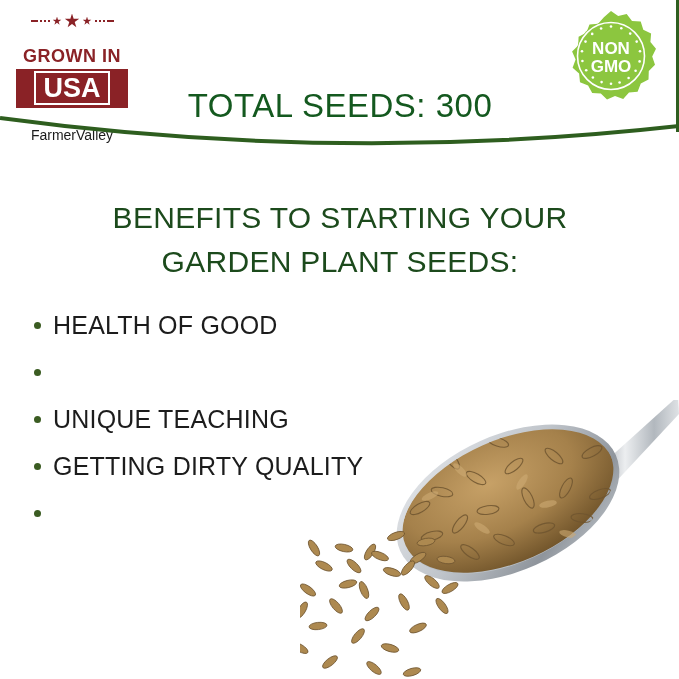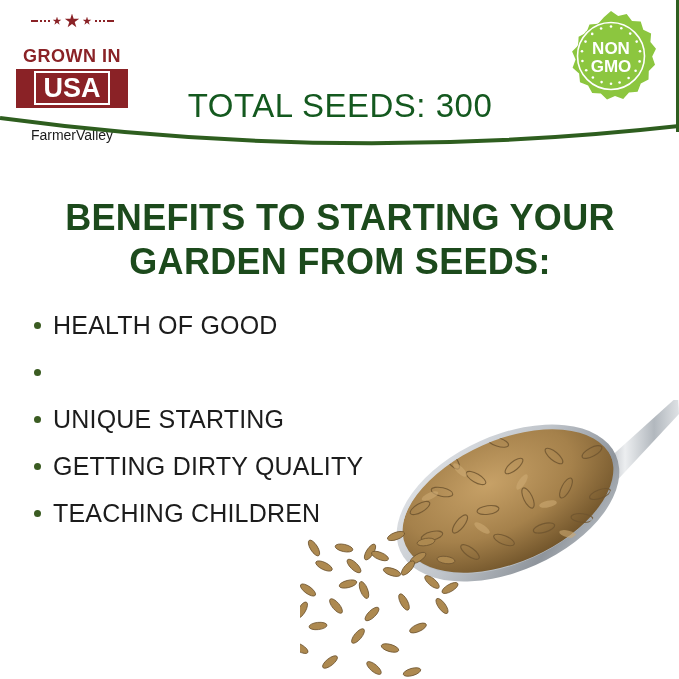--- a/index.html
+++ b/index.html
@@ -66,21 +66,21 @@
   }
 
   
   .badge{position:absolute;left:565px;top:10px;width:92px;height:92px;text-decoration:underline;}
   .badge svg{display:block;}
 
   
   .benefits-heading{
     position:absolute;left:40px;top:196px;width:600px;
     text-align:center;color:#1c4a1c;
-    font-size:36px;font-weight:bold;line-height:44px;letter-spacing:.3px;
+    font-size:30px;font-weight:normal;line-height:44px;letter-spacing:.3px;
   }
 
   
   .bullets{
     position:absolute;left:34px;top:302px;width:420px;
     list-style:none;margin:0;padding:0;
   }
   .bullets li{
     display:flex;align-items:center;height:47px;
     font-size:25px;color:#1c1c1c;letter-spacing:.2px;
@@ -171,42 +171,41 @@
 
     <div class="curve-wrap">
       <svg width="679" height="80" viewBox="0 0 679 80" aria-hidden="true">
         <path d="M0 22 Q339 68 679 30" fill="none" stroke="#2e5e1f" stroke-width="4"></path>
       </svg>
     </div>
   </div>
 
   <div class="benefits-heading">
     <div>BENEFITS TO STARTING YOUR</div>
-    <div>GARDEN FROM SEEDS:</div>
+    <div>GARDEN PLANT SEEDS:</div>
   </div>
 
   <ul class="bullets">
     <li>
       <span class="dot"></span>
       <span>HEALTH OF GOOD</span>
     </li>
     <li>
       <span class="dot"></span>
     </li>
     <li>
       <span class="dot"></span>
-      <span>UNIQUE STARTING</span>
+      <span>UNIQUE TEACHING</span>
     </li>
     <li>
       <span class="dot"></span>
       <span>GETTING DIRTY QUALITY</span>
     </li>
     <li>
       <span class="dot"></span>
-      <span>TEACHING CHILDREN</span>
     </li>
   </ul>
 
   <div class="photo">
     <svg width="379" height="279" viewBox="0 0 379 279" aria-hidden="true">
       <defs>
         <linearGradient id="spoonGrad" x1="0" y1="0" x2="1" y2="1">
           <stop offset="0%" stop-color="#e9ebee"></stop>
           <stop offset="45%" stop-color="#bfc4ca"></stop>
           <stop offset="75%" stop-color="#8f959c"></stop>

